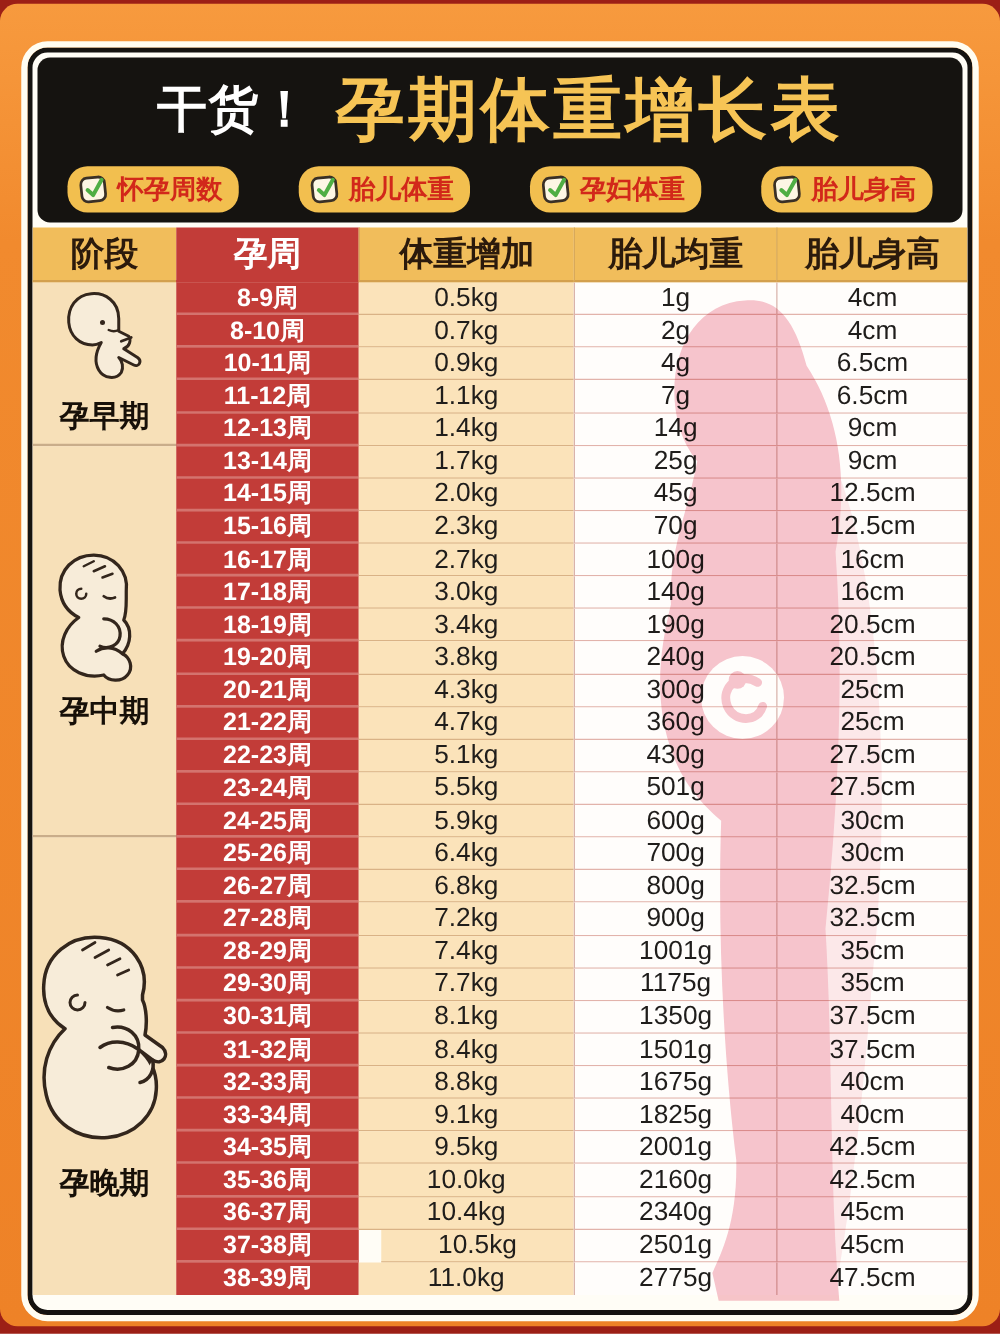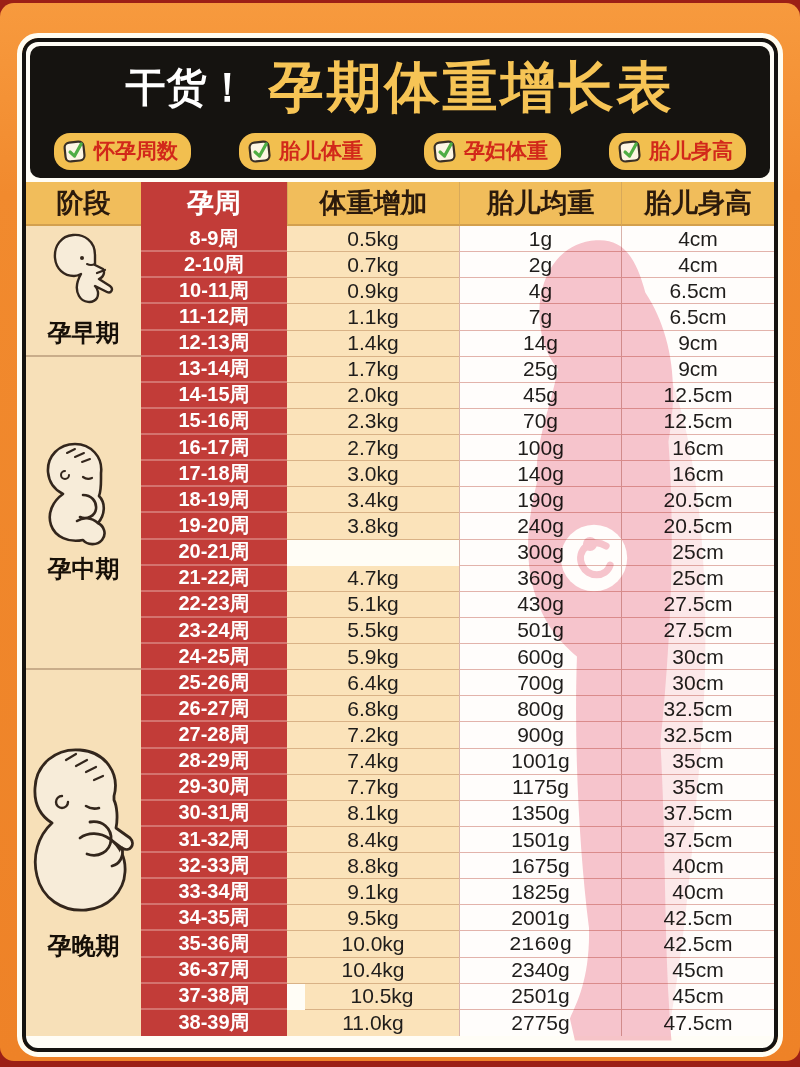--- a/index.html
+++ b/index.html
@@ -141,21 +141,21 @@
     <path d="M38,16 l10,-6 M48,22 l11,-6 M58,28 l10,-5 M66,36 l9,-4" stroke="#33261c" stroke-width="2.2" fill="none" stroke-linecap="round"></path>
     <path d="M34,52 a6,6 0 1 0 6,6" fill="none" stroke="#33261c" stroke-width="2.4" stroke-linecap="round"></path>
     <path d="M58,62 q6,4 13,2" fill="none" stroke="#33261c" stroke-width="2.6" stroke-linecap="round"></path>
   </svg>
 <div class="stage-label">孕晚期</div>
         </div>
         <div class="cell week-cell" style="grid-area: 2 / 2;">8-9周</div>
         <div class="cell gain-cell" style="grid-area: 2 / 3;">0.5kg</div>
         <div class="cell val-cell" style="grid-area: 2 / 4;">1g</div>
         <div class="cell val-cell" style="grid-area: 2 / 5;">4cm</div>
-        <div class="cell week-cell" style="grid-area: 3 / 2;">2-10周</div>
+        <div class="cell week-cell" style="grid-area: 3 / 2;">8-10周</div>
         <div class="cell gain-cell" style="grid-area: 3 / 3;">0.7kg</div>
         <div class="cell val-cell" style="grid-area: 3 / 4;">2g</div>
         <div class="cell val-cell" style="grid-area: 3 / 5;">4cm</div>
         <div class="cell week-cell" style="grid-area: 4 / 2;">10-11周</div>
         <div class="cell gain-cell" style="grid-area: 4 / 3;">0.9kg</div>
         <div class="cell val-cell" style="grid-area: 4 / 4;">4g</div>
         <div class="cell val-cell" style="grid-area: 4 / 5;">6.5cm</div>
         <div class="cell week-cell" style="grid-area: 5 / 2;">11-12周</div>
         <div class="cell gain-cell" style="grid-area: 5 / 3;">1.1kg</div>
         <div class="cell val-cell" style="grid-area: 5 / 4;">7g</div>
@@ -186,20 +186,21 @@
         <div class="cell val-cell" style="grid-area: 11 / 5;">16cm</div>
         <div class="cell week-cell" style="grid-area: 12 / 2;">18-19周</div>
         <div class="cell gain-cell" style="grid-area: 12 / 3;">3.4kg</div>
         <div class="cell val-cell" style="grid-area: 12 / 4;">190g</div>
         <div class="cell val-cell" style="grid-area: 12 / 5;">20.5cm</div>
         <div class="cell week-cell" style="grid-area: 13 / 2;">19-20周</div>
         <div class="cell gain-cell" style="grid-area: 13 / 3;">3.8kg</div>
         <div class="cell val-cell" style="grid-area: 13 / 4;">240g</div>
         <div class="cell val-cell" style="grid-area: 13 / 5;">20.5cm</div>
         <div class="cell week-cell" style="grid-area: 14 / 2;">20-21周</div>
+        <div class="cell gain-cell" style="grid-area: 14 / 3;">4.3kg</div>
         <div class="cell val-cell" style="grid-area: 14 / 4;">300g</div>
         <div class="cell val-cell" style="grid-area: 14 / 5;">25cm</div>
         <div class="cell week-cell" style="grid-area: 15 / 2;">21-22周</div>
         <div class="cell gain-cell" style="grid-area: 15 / 3;">4.7kg</div>
         <div class="cell val-cell" style="grid-area: 15 / 4;">360g</div>
         <div class="cell val-cell" style="grid-area: 15 / 5;">25cm</div>
         <div class="cell week-cell" style="grid-area: 16 / 2;">22-23周</div>
         <div class="cell gain-cell" style="grid-area: 16 / 3;">5.1kg</div>
         <div class="cell val-cell" style="grid-area: 16 / 4;">430g</div>
         <div class="cell val-cell" style="grid-area: 16 / 5;">27.5cm</div>
@@ -246,21 +247,21 @@
         <div class="cell week-cell" style="grid-area: 27 / 2;">33-34周</div>
         <div class="cell gain-cell" style="grid-area: 27 / 3;">9.1kg</div>
         <div class="cell val-cell" style="grid-area: 27 / 4;">1825g</div>
         <div class="cell val-cell" style="grid-area: 27 / 5;">40cm</div>
         <div class="cell week-cell" style="grid-area: 28 / 2;">34-35周</div>
         <div class="cell gain-cell" style="grid-area: 28 / 3;">9.5kg</div>
         <div class="cell val-cell" style="grid-area: 28 / 4;">2001g</div>
         <div class="cell val-cell" style="grid-area: 28 / 5;">42.5cm</div>
         <div class="cell week-cell" style="grid-area: 29 / 2;">35-36周</div>
         <div class="cell gain-cell" style="grid-area: 29 / 3;">10.0kg</div>
-        <div class="cell val-cell" style="grid-area: 29 / 4; font-family: Liberation Mono, monospace;">2160g</div>
+        <div class="cell val-cell" style="grid-area: 29 / 4;">2160g</div>
         <div class="cell val-cell" style="grid-area: 29 / 5;">42.5cm</div>
         <div class="cell week-cell" style="grid-area: 30 / 2;">36-37周</div>
         <div class="cell gain-cell" style="grid-area: 30 / 3;">10.4kg</div>
         <div class="cell val-cell" style="grid-area: 30 / 4;">2340g</div>
         <div class="cell val-cell" style="grid-area: 30 / 5;">45cm</div>
         <div class="cell week-cell" style="grid-area: 31 / 2;">37-38周</div>
         <div class="cell gain-cell" style="grid-area: 31 / 3; margin-left: 18px;">10.5kg</div>
         <div class="cell val-cell" style="grid-area: 31 / 4;">2501g</div>
         <div class="cell val-cell" style="grid-area: 31 / 5;">45cm</div>
         <div class="cell week-cell last-row" style="grid-area: 32 / 2;">38-39周</div>

